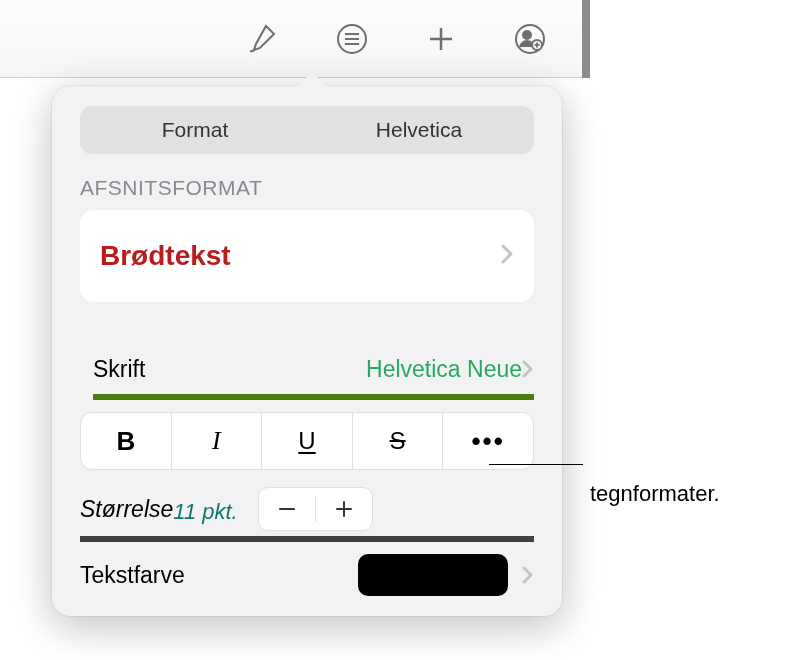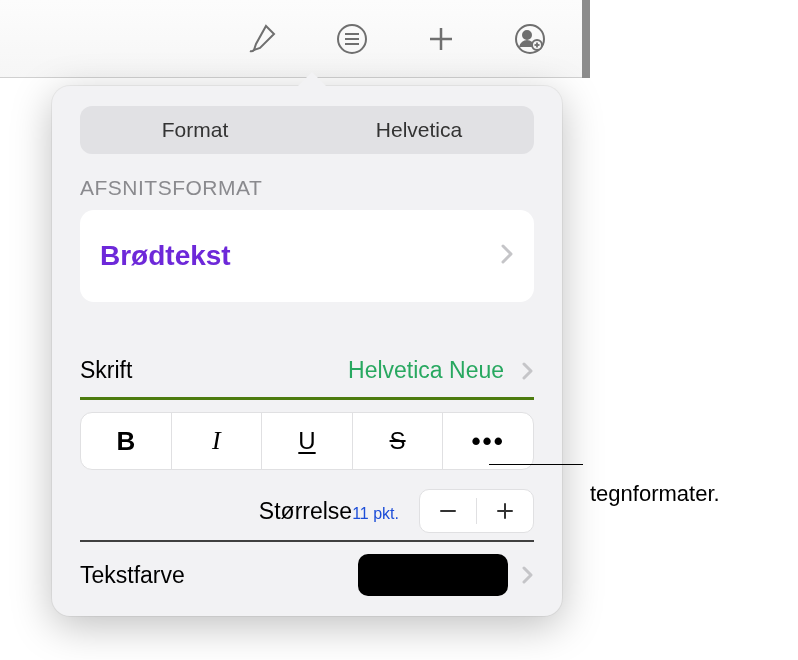--- a/index.html
+++ b/index.html
@@ -89,48 +89,48 @@
       height: 92px;
       display: flex;
       align-items: center;
       padding: 0 20px;
       justify-content: space-between;
       cursor: pointer;
     }
     .row-card .title {
       font-size: 28px;
       font-weight: 600;
-      color: #6d28d9;
+      color: #b91c1c;
     }
     .chevron {
       color: #c5c5c8;
     }
     .list-block {
       margin: 42px 28px 0 28px;
     }
     .list-row {
       display: flex;
       align-items: center;
       justify-content: space-between;
       height: 56px;
-      border-bottom: 3px solid #4d7c0f;
+      border-bottom: 6px solid #4d7c0f;
+      margin-left: 13px;
     }
     .list-row:last-child {
       border-bottom: none;
     }
     .list-label {
       font-size: 23px;
       color: #000;
     }
     .list-value {
       font-size: 23px;
       color: #28a860;
       display: flex;
       align-items: center;
-      gap: 18px;
       cursor: pointer;
     }
     .style-buttons {
       display: flex;
       background: #fff;
       border: 1px solid #e0e0e2;
       border-radius: 12px;
       height: 58px;
       margin: 12px 0;
       overflow: hidden;
@@ -149,23 +149,24 @@
       border-right: none;
     }
     .style-btn .bold-b { font-weight: 700; font-size: 26px; }
     .style-btn .italic-i { font-style: italic; font-family: Georgia, serif; font-size: 26px; }
     .style-btn .underline-u { text-decoration: underline; font-size: 24px; text-underline-offset: 3px; }
     .style-btn .strike-s { text-decoration: line-through; font-size: 24px; }
     .style-btn .dots { font-size: 26px; font-weight: 700; letter-spacing: 2px; }
     .size-row {
       display: flex;
       align-items: center;
-      justify-content: flex-end;
+      justify-content: flex-start;
       height: 60px;
-      border-bottom: 2px solid #404040;
+      border-bottom: 6px solid #404040;
+      font-style: italic;
     }
     .stepper {
       display: flex;
       align-items: center;
       background: #fff;
       border: 1px solid #e0e0e2;
       border-radius: 10px;
       height: 44px;
       overflow: hidden;
     }
@@ -178,22 +179,22 @@
       color: #333;
       cursor: pointer;
       height: 100%;
     }
     .stepper-divider {
       width: 1px;
       height: 26px;
       background: #e0e0e2;
     }
     .size-value {
-      font-size: 16px;
-      color: #1d4ed8;
+      font-size: 22px;
+      color: #0f766e;
       margin-right: 20px;
       margin-top: 6px;
     }
     .color-row {
       display: flex;
       align-items: center;
       justify-content: space-between;
       height: 66px;
       text-align: right;
     }

